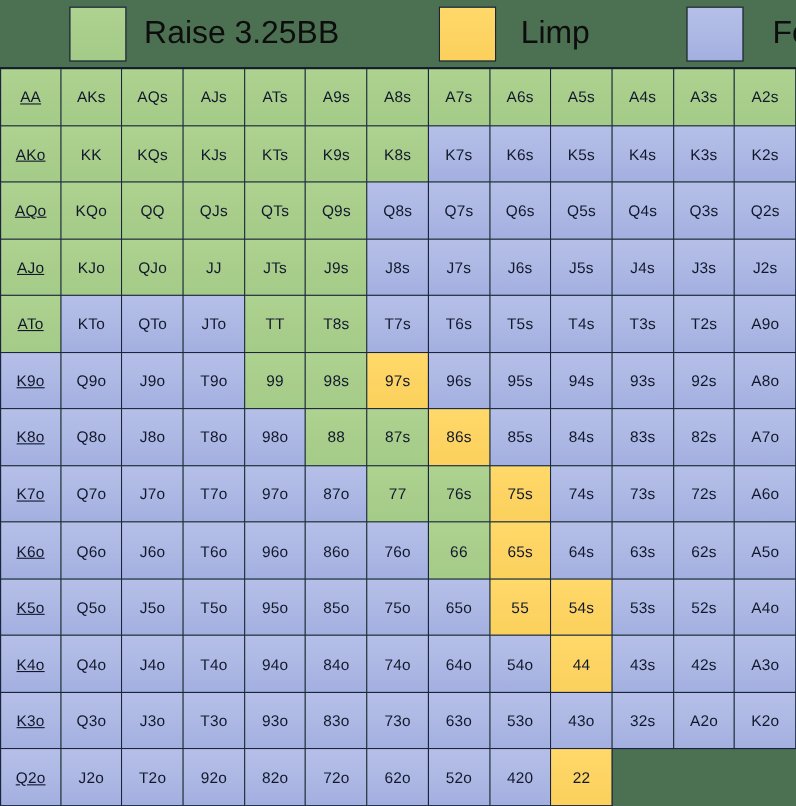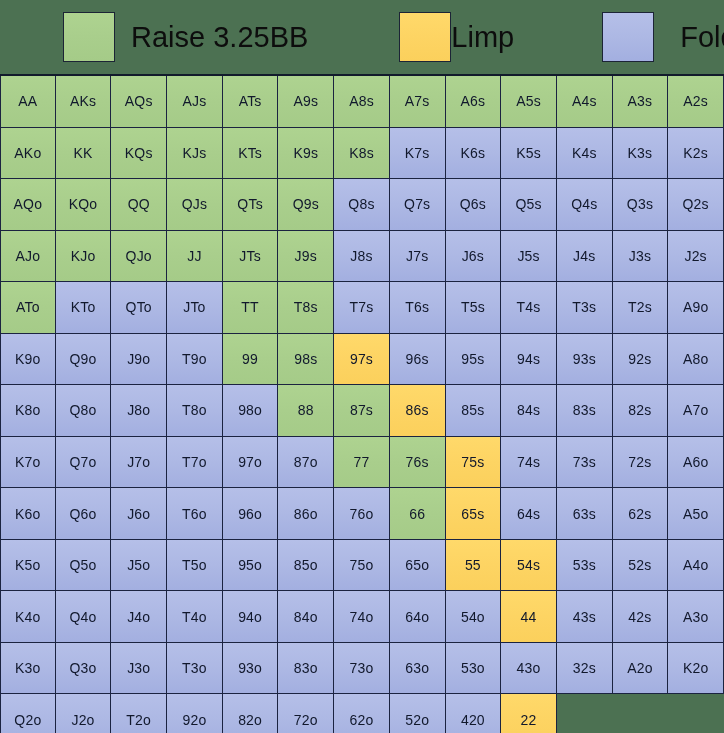--- a/index.html
+++ b/index.html
@@ -10,21 +10,21 @@
   body {
     width: 724px;
     height: 733px;
     background: #4c7152;
     font-family: "Liberation Sans", sans-serif;
     overflow: hidden;
   }
 
   
   #legend {
-    height: 74px;
+    height: 61px;
     width: 724px;
     display: flex;
     align-items: center;
     box-sizing: border-box;
   }
   .legend-item {
     display: flex;
     align-items: center;
   }
   .legend-swatch {
@@ -37,21 +37,21 @@
   .legend-label {
     color: #0d0d0d;
     font-size: 29px;
     line-height: 29px;
     white-space: nowrap;
     font-family: "Liberation Sans", sans-serif;
   }
   #legend-raise { margin-left: 63px; }
   #legend-raise .legend-label { margin-left: 16px; }
   #legend-limp { margin-left: 91px; }
-  #legend-limp .legend-label { }
+  #legend-limp .legend-label { margin-left: 22px; }
   #legend-fold { margin-left: 88px; }
   #legend-fold .legend-label { margin-left: 26px; }
 
   
   #range-grid {
     width: 724px;
     height: 672px;
     display: grid;
     grid-template-columns: repeat(13, 1fr);
     grid-template-rows: repeat(13, 1fr);
@@ -67,20 +67,21 @@
     border-right: 1px solid #1b2340;
     border-bottom: 1px solid #1b2340;
     font-size: 14px;
     color: #11182c;
     letter-spacing: 0.2px;
     font-family: "Liberation Sans", sans-serif;
     overflow: hidden;
   }
   .cell:nth-child(13n + 1) {
     border-left: 1px solid #1b2340;
+    text-decoration: underline;
   }
 
   
   .act-raise {
     background: linear-gradient(180deg, #aed390 0%, #a9ce8c 50%, #a5cb88 100%);
   }
   .act-limp {
     background: linear-gradient(180deg, #ffd96a 0%, #fdd463 50%, #fbd05c 100%);
   }
   .act-fold {

